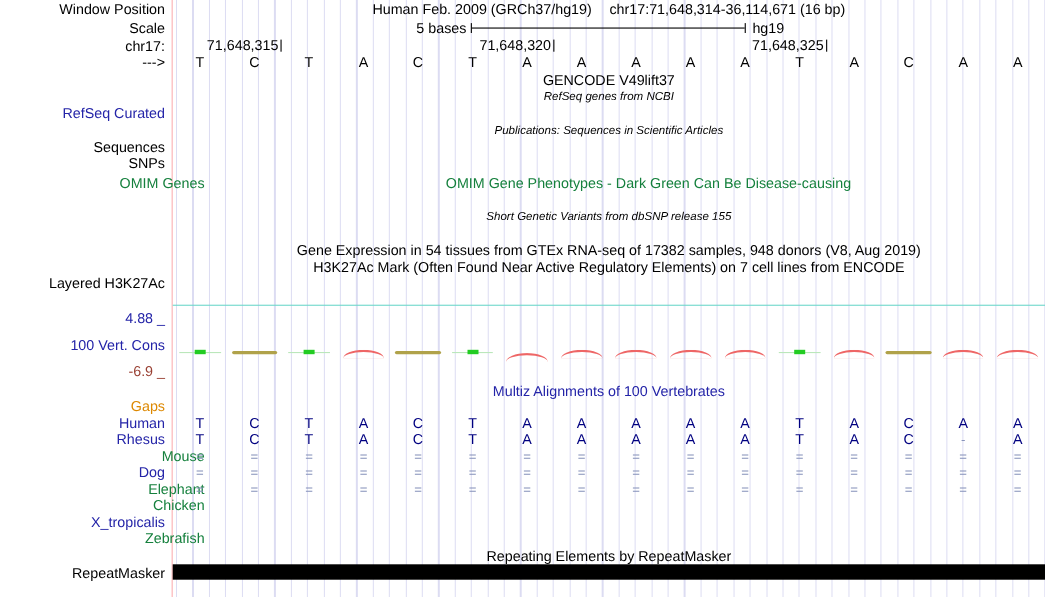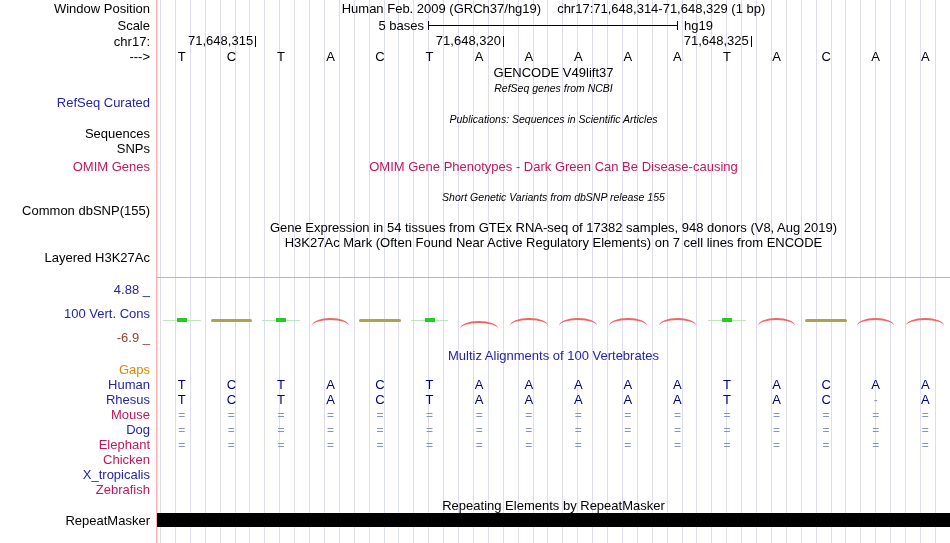--- a/index.html
+++ b/index.html
@@ -8,21 +8,21 @@
   .grid-bg{position:absolute;left:157px;top:0;width:793px;height:543px;
        background-image:repeating-linear-gradient(to right,#dcdcf2 0 1px,transparent 1px 14.9px);
        background-position-x:3px;}
   .pink-line{position:absolute;left:156px;top:0;width:1px;height:543px;background:#ffb2b2;}
   .lbl{position:absolute;left:0;width:150px;text-align:right;font-size:13px;height:14px;
        line-height:14px;white-space:nowrap;}
   .ctr{position:absolute;left:157px;width:793px;text-align:center;font-size:13px;height:14px;
        line-height:14px;white-space:nowrap;}
   .small{font-size:10.5px;font-style:italic;}
   .blue{color:#2424a8;}
-  .green{color:#be185d;}
+  .green{color:#15803d;padding-left:36px;}
   .orange{color:#dd8800;}
   .maroon{color:#994033;}
   .title-row{position:absolute;left:157px;width:793px;top:2px;display:flex;
        justify-content:center;gap:16px;font-size:13px;line-height:14px;}
   .scale-area{position:absolute;left:157px;top:19px;width:793px;height:14px;}
   .scale-text{position:absolute;left:0;top:0;width:267px;text-align:right;font-size:13px;line-height:14px;}
   .scalebar{position:absolute;left:271px;top:2px;width:248px;height:9px;
        border-left:1px solid #000;border-right:1px solid #000;}
   .scalebar::after{content:"";position:absolute;left:0;right:0;top:4px;border-top:1px solid #000;}
   .scale-asm{position:absolute;left:527px;top:0;font-size:13px;line-height:14px;}
@@ -46,21 +46,21 @@
 </head>
 <body>
 
 <div id="app">
   <div class="grid-bg"></div>
   <div class="pink-line"></div>
 
   <div class="lbl" style="top:2px">Window Position</div>
   <div class="title-row">
     <span>Human Feb. 2009 (GRCh37/hg19)</span>
-    <span>chr17:71,648,314-71,648,329 (1 bp)</span>
+    <span>chr17:71,648,314-36,114,671 (16 bp)</span>
   </div>
 
   <div class="lbl" style="top:19px">Scale</div>
   <div class="scale-area">
     <span class="scale-text">5 bases</span>
     <span class="scalebar"></span>
     <span class="scale-asm">hg19</span>
   </div>
 
   <div class="lbl" style="top:35px">chr17:</div>
@@ -99,21 +99,20 @@
   <div class="lbl blue" style="top:96px">RefSeq Curated</div>
   <div class="ctr small" style="top:112px">Publications: Sequences in Scientific Articles</div>
 
   <div class="lbl" style="top:127px">Sequences</div>
   <div class="lbl" style="top:142px">SNPs</div>
 
   <div class="lbl green" style="top:160px">OMIM Genes</div>
   <div class="ctr green" style="top:160px">OMIM Gene Phenotypes - Dark Green Can Be Disease-causing</div>
 
   <div class="ctr small" style="top:190px">Short Genetic Variants from dbSNP release 155</div>
-  <div class="lbl" style="top:204px">Common dbSNP(155)</div>
 
   <div class="ctr" style="top:221px">Gene Expression in 54 tissues from GTEx RNA-seq of 17382 samples, 948 donors (V8, Aug 2019)</div>
   <div class="ctr" style="top:236px">H3K27Ac Mark (Often Found Near Active Regulatory Elements) on 7 cell lines from ENCODE</div>
   <div class="lbl" style="top:251px">Layered H3K27Ac</div>
   <div class="teal-line"></div>
 
   <div class="lbl blue" style="top:283px">4.88 _</div>
   <div class="lbl blue" style="top:307px">100 Vert. Cons</div>
   <div id="wiggle-row">
       <div class="wcell" style="left: 0px; width: 49.5625px;">

